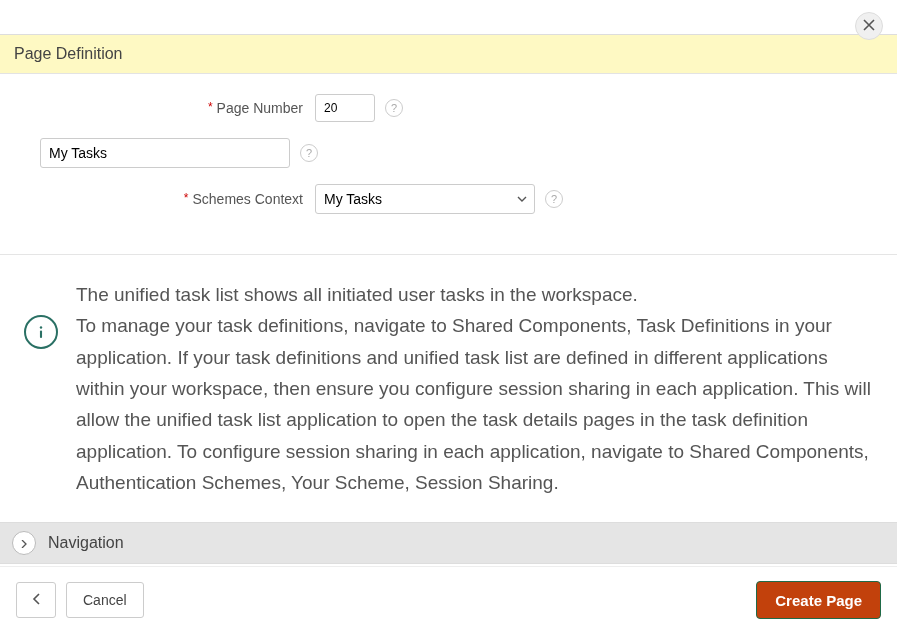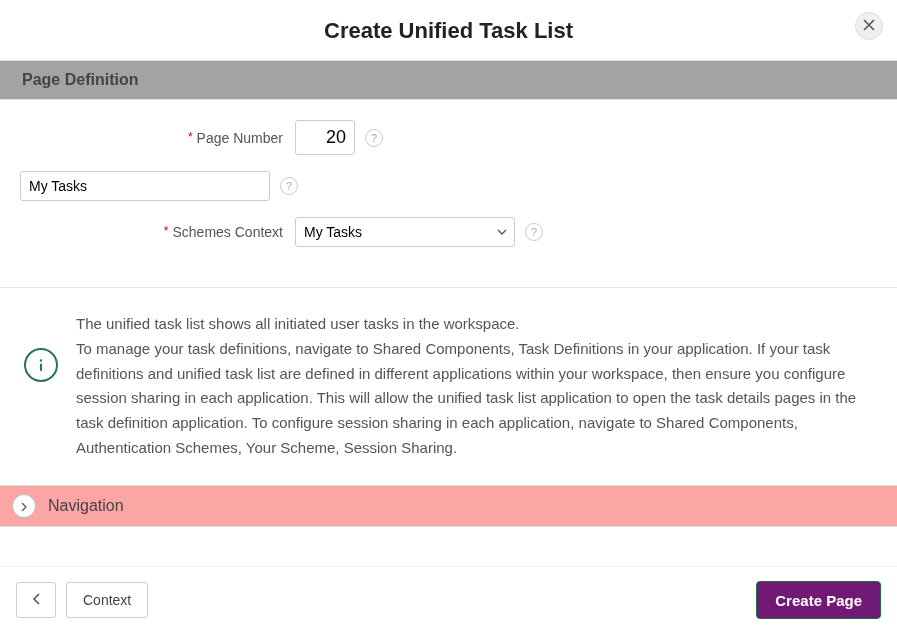--- a/index.html
+++ b/index.html
@@ -35,30 +35,31 @@
       background: #f0f0f0;
       border: 1px solid #ddd;
       display: flex;
       align-items: center;
       justify-content: center;
       cursor: pointer;
       color: #555;
     }
     .close-btn svg { width: 12px; height: 12px; }
     .section-header {
-      background: #a3a3a3;
+      background: #fef9c3;
       border-top: 1px solid #ddd;
       border-bottom: 1px solid #e3e3e3;
-      padding: 10px 22px;
+      padding: 10px 14px;
       font-size: 16px;
       color: #444;
-      font-weight: 700;
+      font-weight: 400;
     }
     .form-area {
       padding: 20px 20px 24px 20px;
+      margin-left: 20px;
     }
     .form-row {
       display: flex;
       align-items: center;
       margin-bottom: 16px;
     }
     .label-col {
       width: 275px;
       text-align: right;
       padding-right: 12px;
@@ -72,25 +73,25 @@
       font-size: 12px;
       vertical-align: top;
     }
     .input-col {
       display: flex;
       align-items: center;
       gap: 10px;
     }
     input[type="text"].short {
       width: 60px;
-      text-align: right;
+      text-align: left;
       padding: 6px 8px;
       border: 1px solid #ccc;
       border-radius: 3px;
-      font-size: 18px;
+      font-size: 12px;
       background: #fff;
     }
     input[type="text"].medium {
       width: 250px;
       padding: 6px 8px;
       border: 1px solid #ccc;
       border-radius: 3px;
       font-size: 14px;
       background: #fff;
     }
@@ -142,25 +143,25 @@
       display: flex;
       align-items: center;
       justify-content: center;
       flex-shrink: 0;
       margin-top: 36px;
     }
     .info-icon svg { width: 18px; height: 18px; }
     .info-text {
       flex: 1;
       color: #555;
-      font-size: 15px;
+      font-size: 19px;
       line-height: 1.65;
     }
     .nav-section {
-      background: #fca5a5;
+      background: #e5e5e5;
       border-top: 1px solid #ddd;
       border-bottom: 1px solid #ddd;
       padding: 8px 12px;
       display: flex;
       align-items: center;
       gap: 12px;
     }
     .expand-btn {
       width: 24px;
       height: 24px;
@@ -201,34 +202,33 @@
       border: 1px solid #ccc;
       background: #fff;
       border-radius: 3px;
       cursor: pointer;
       color: #444;
       font-size: 14px;
     }
     .create-btn {
       height: 38px;
       padding: 0 18px;
-      background: #701a75;
+      background: #c2410c;
       border: 1px solid #1f6a48;
       color: #fff;
       border-radius: 4px;
       cursor: pointer;
       font-size: 15px;
       font-weight: 600;
     }
   </style>
 </head>
 <body>
 
 <div class="dialog-header">
-  <h1 class="dialog-title">Create Unified Task List</h1>
   <div class="close-btn">
     <span>
       <svg viewBox="0 0 12 12">
           <path d="M1 1 L11 11 M11 1 L1 11" stroke="currentColor" stroke-width="1.6" fill="none"></path>
         </svg>
     </span>
   </div>
 </div>
 
 <div class="section-header">Page Definition</div>
@@ -296,16 +296,16 @@
 <div class="spacer"></div>
 
 <div class="footer">
   <button class="back-btn">
     <span>
       <svg width="9" height="12" viewBox="0 0 9 12">
           <path d="M7 1 L2 6 L7 11" stroke="currentColor" stroke-width="1.6" fill="none"></path>
         </svg>
     </span>
   </button>
-  <button class="cancel-btn">Context</button>
+  <button class="cancel-btn">Cancel</button>
   <div class="spacer"></div>
   <button class="create-btn">Create Page</button>
 </div>
 
 </body></html>

